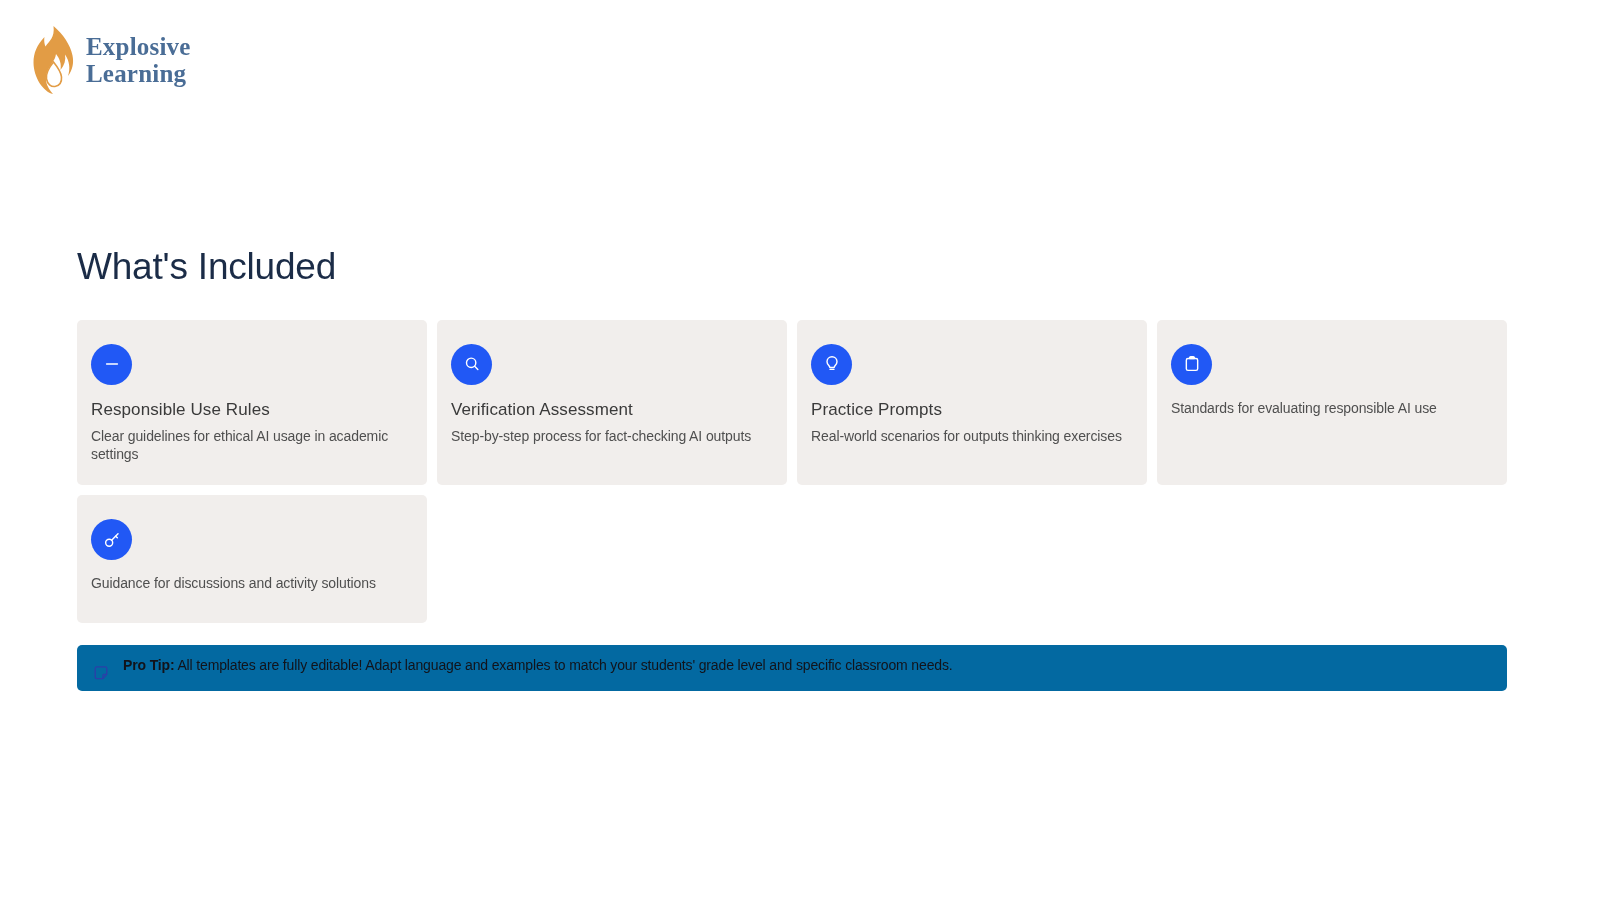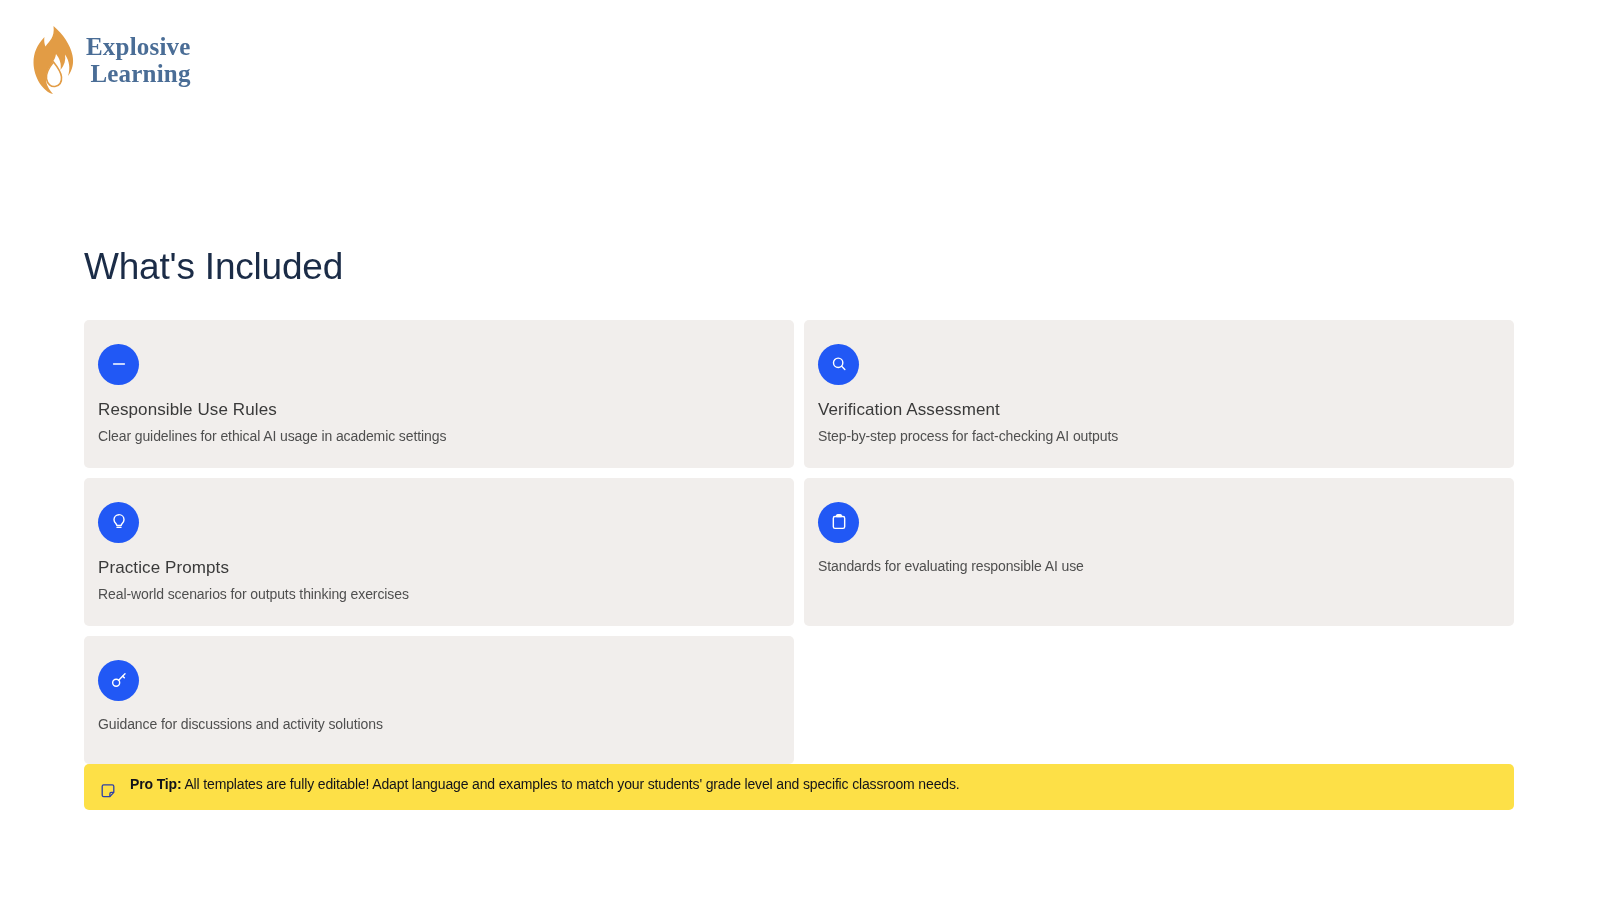--- a/index.html
+++ b/index.html
@@ -27,49 +27,48 @@
   }
   .brand-flame {
     width: 46px;
     height: 72px;
     display: block;
   }
   .brand-words {
     display: flex;
     flex-direction: column;
     line-height: 1.08;
-    text-align: right;
   }
   .brand-line {
     font-family: "Liberation Serif", serif;
     font-weight: 700;
     font-size: 25px;
     letter-spacing: 0.2px;
     color: #4a6d96;
   }
 
   
   .content {
     position: absolute;
-    left: 84px;
+    left: 77px;
     top: 248px;
     width: 1430px;
   }
   .page-title {
     font-size: 37px;
     font-weight: 400;
     color: #1b2c47;
     letter-spacing: -0.2px;
     margin: 0 0 33px 0;
     line-height: 1.05;
   }
 
   .card-grid {
     display: grid;
-    grid-template-columns: repeat(2, 1fr);
+    grid-template-columns: repeat(4, 1fr);
     gap: 10px;
   }
   .card {
     background: #f1eeec;
     border-radius: 5px;
     padding: 24px 14px 22px 14px;
     box-sizing: border-box;
     min-height: 128px;
   }
   .card-icon {
@@ -95,22 +94,22 @@
   }
   .card-desc {
     font-size: 14px;
     color: #4f4f4f;
     line-height: 1.25;
     letter-spacing: -0.1px;
   }
 
   
   .tip {
-    margin-top: 0;
-    background: #fde047;
+    margin-top: 22px;
+    background: #0369a1;
     border-radius: 5px;
     height: 46px;
     display: flex;
     align-items: center;
     padding: 0 16px;
     box-sizing: border-box;
   }
   .tip-icon {
     width: 16px;
     height: 16px;

